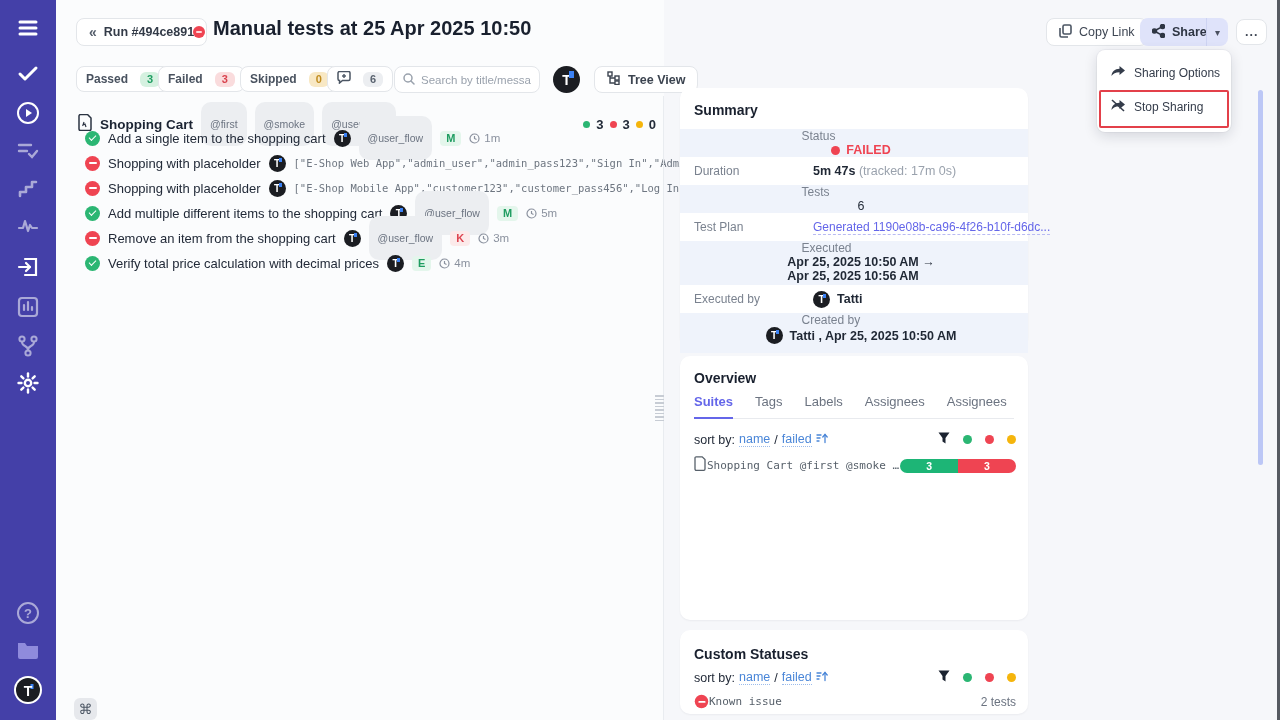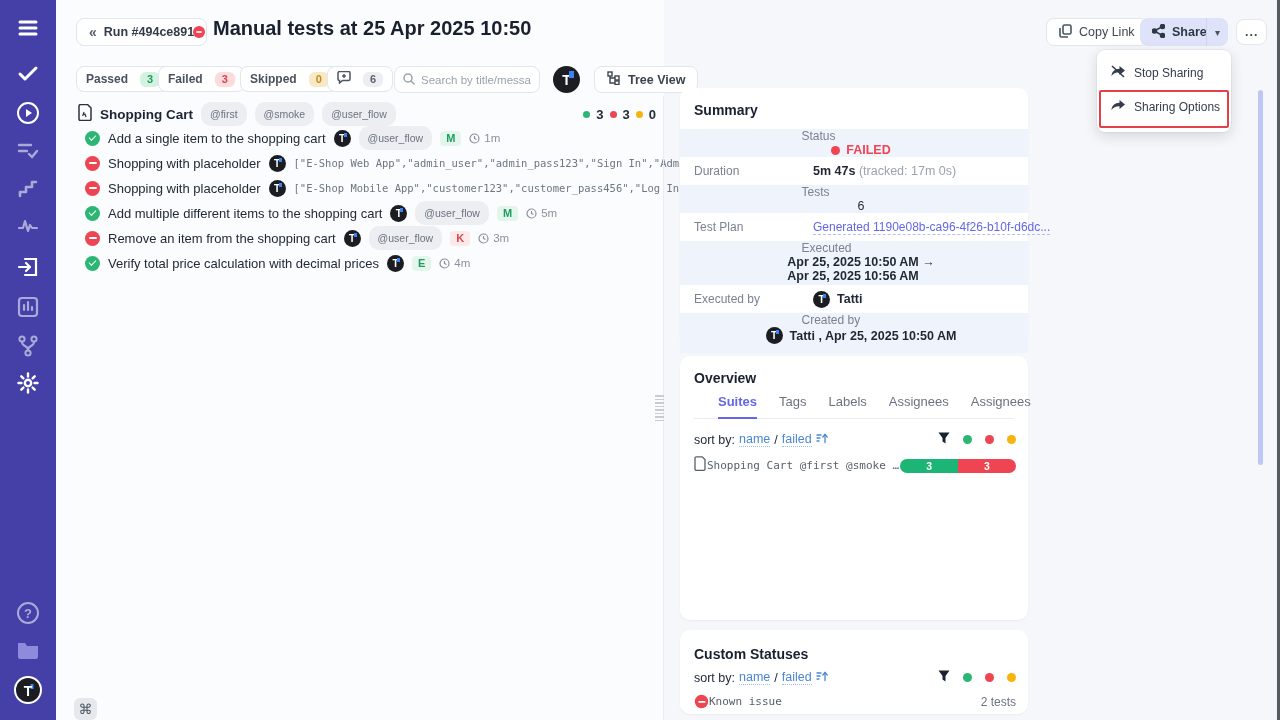--- a/index.html
+++ b/index.html
@@ -54,21 +54,21 @@
   .avatar { border-radius:50%; background:#1b1d22; color:#fff; display:inline-flex; align-items:center;
           justify-content:center; font-weight:700; position:relative; flex:0 0 auto; }
   .avatar .acc { position:absolute; background:#3b82f6; }
   .fbar-avatar { position:absolute; left:553px; top:66px; width:27px; height:27px; font-size:14px; }
   .fbar-avatar .acc { width:5px; height:7px; right:6px; top:5px; }
   .tree-btn { left:594px; top:66px; height:27px; font-weight:600; color:#3c4450; }
 
   
   .suite-header { position:absolute; left:78px; top:102px; width:578px; display:flex; align-items:center; gap:8px; }
   .suite-name { font-size:13.5px; font-weight:700; color:#1c2433; }
-  .tag { background:#eceef1; color:#6b7380; font-size:10.5px; border-radius:10px; padding:6px 9px; }
+  .tag { background:#eceef1; color:#6b7380; font-size:10.5px; border-radius:10px; padding:16px 9px; }
   .suite-counts { margin-left:auto; display:flex; align-items:center; gap:6px; font-size:13px;
           font-weight:700; color:#232b39; }
   .dot { width:7px; height:7px; border-radius:50%; display:inline-block; }
   .dot-g { background:#2BB673; } .dot-r { background:#EF4452; } .dot-y { background:#F5B50C; }
   .trow { position:absolute; left:85px; display:flex; align-items:center; gap:8px; height:22px; width:575px; }
   .st { width:15px; height:15px; border-radius:50%; flex:0 0 auto; position:relative; }
   .st-pass { background:#2BB673; } .st-fail { background:#EF4452; }
   .st-pass::after { content:""; position:absolute; left:4px; top:4.5px; width:6px; height:3px;
           border-left:1.6px solid #fff; border-bottom:1.6px solid #fff; transform:rotate(-45deg); }
   .st-fail::after { content:""; position:absolute; left:3.5px; top:6.5px; width:8px; height:2px;
@@ -103,21 +103,21 @@
   .muted { color:#9aa2ad; font-weight:400; }
   .link { color:#6466e9; border-bottom:1px dashed #b9bbf3; cursor:pointer; text-decoration:none; }
   .failed-val { color:#EF4452; font-weight:700; display:inline-flex; align-items:center; gap:6px; font-size:12.5px; }
   .failed-val .dot { width:9px; height:9px; background:#EF4452; }
 
   .ov-card { top:356px; height:264px; }
   .ov-card .card-h { position:absolute; left:14px; top:14px; }
   .tabs { position:absolute; left:14px; right:14px; top:38px; display:flex; gap:22px;
           border-bottom:1px solid #e8eaee; padding-bottom:9px; font-size:13px; color:#6b7380; }
   .tab { cursor:pointer; position:relative; }
-  .tab.active { color:#6466e9; font-weight:600;margin-left:24px; }
+  .tab.active { color:#6466e9; font-weight:600; }
   .tab.active::after { content:""; position:absolute; left:0; right:0; bottom:-10px; height:2px; background:#6466e9; }
   .sortrow { position:absolute; left:14px; right:12px; display:flex; align-items:center; font-size:12.5px; color:#232b39; }
   .sortlink { color:#4a86d8; border-bottom:1px dotted #9cbcec; cursor:pointer; margin:0 4px; }
   .sorticons { margin-left:auto; display:flex; align-items:center; gap:13px; }
   .sorticons .dot { width:9px; height:9px; cursor:pointer; }
   .ov-row { position:absolute; left:14px; right:12px; display:flex; align-items:center; gap:1px; }
   .mono-label { font-family:"DejaVu Sans Mono", monospace; font-size:11px; color:#57606a; white-space:nowrap; }
   .bar { margin-left:auto; display:flex; width:116px; height:14px; border-radius:7px; overflow:hidden;
          font-size:10.5px; font-weight:700; color:#fff; text-align:center; cursor:pointer; }
   .bar-g { background:#1db576; width:50%; line-height:14px; }
@@ -277,31 +277,31 @@
   </button>
   <button class="btn share-caret">
     <span style="font-size:10px">▾</span>
   </button>
   <button class="btn more-btn">
     <span>...</span>
   </button>
 
   <div class="menu">
     <div class="menu-item">
+      <span><svg width="14" height="12" viewBox="0 0 14 12">
+            <path d="M8.5 0 L14 4.5 L8.5 9 L8.5 6.2 C4.5 6.2 2 7.5 0.5 10 C0.8 5.5 3.8 3 8.5 2.8 Z" fill="#343c4a"></path>
+          </svg></span>
+      <span>Sharing Options</span>
+    </div>
+    <div class="menu-item">
       <span><svg width="14" height="13" viewBox="0 0 14 13">
             <path d="M8.5 1 L14 5.5 L8.5 10 L8.5 7.2 C4.5 7.2 2 8.5 0.5 11 C0.8 6.5 3.8 4 8.5 3.8 Z" fill="#343c4a"></path>
             <line x1="1" y1="1" x2="13" y2="12" stroke="#343c4a" stroke-width="1.6"></line>
           </svg></span>
       <span>Stop Sharing</span>
-    </div>
-    <div class="menu-item">
-      <span><svg width="14" height="12" viewBox="0 0 14 12">
-            <path d="M8.5 0 L14 4.5 L8.5 9 L8.5 6.2 C4.5 6.2 2 7.5 0.5 10 C0.8 5.5 3.8 3 8.5 2.8 Z" fill="#343c4a"></path>
-          </svg></span>
-      <span>Sharing Options</span>
     </div>
     <div class="menu-hl"></div>
   </div>
 
   <button class="btn fbar-btn" style="left:76px">
     <span>Passed</span>
     <span class="pill pill-green">3</span>
   </button>
   <button class="btn fbar-btn" style="left:158px">
     <span>Failed</span>

